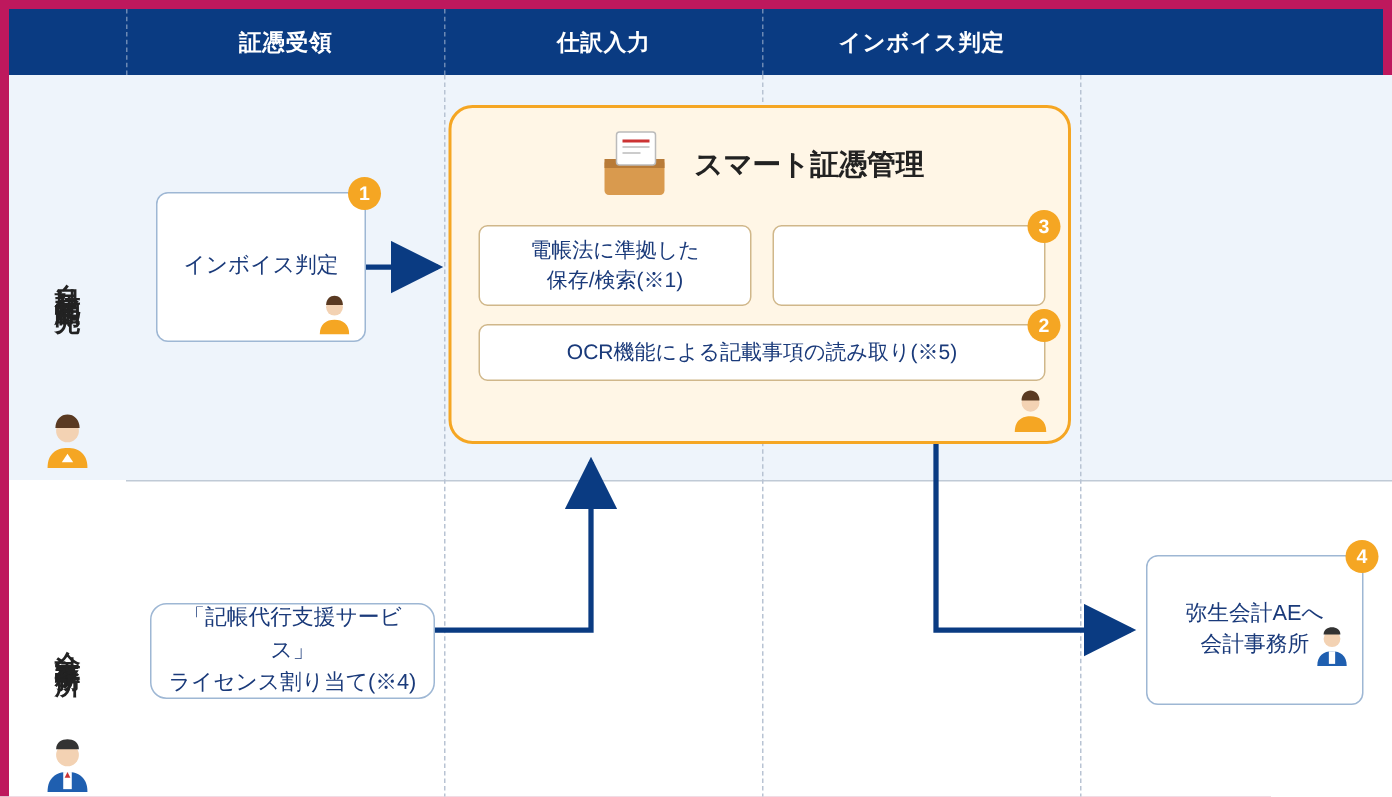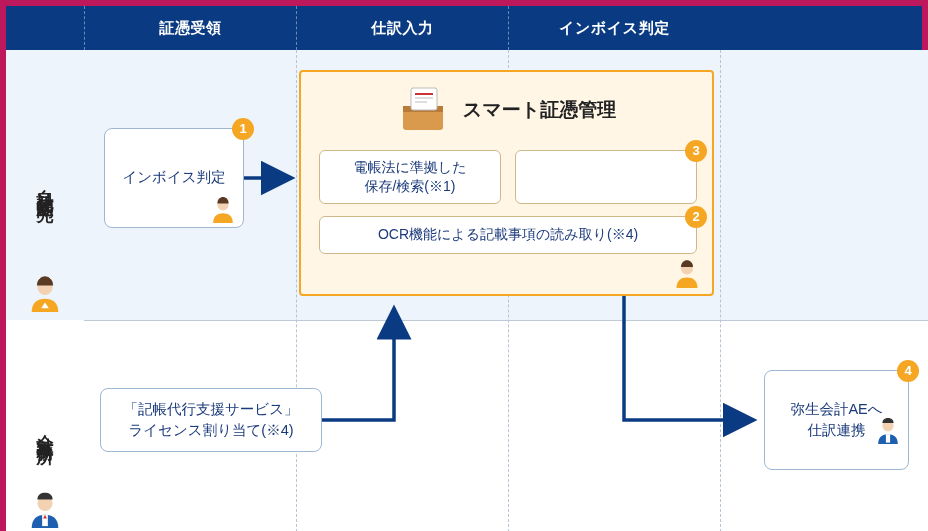--- a/index.html
+++ b/index.html
@@ -25,21 +25,21 @@
   .row2 { position:absolute; top:270px; left:0; width:100%; height:217px; background:#fff; }
 
   
   .vline { position:absolute; top:0; height:100%; border-left:1px dashed #b8c3d3; }
 
   
   .hdiv { position:absolute; left:0; top:270px; width:100%; border-top:1px solid #c0cad6; }
 
   
   .box { position:absolute; background:#fff; border:1px solid #9eb7d4; border-radius:8px; display:flex; align-items:center; justify-content:center; text-align:center; font-size:14.5px; color:#1a3a7a; padding:6px 10px; line-height:1.45; }
-  .bigbox { position:absolute; background:#fff6e6; border:2px solid #f5a623; border-radius:4px; }
+  .bigbox { position:absolute; background:#fff6e6; border:2px solid #f5a623; border-radius:16px; }
   .bigtitle { display:flex; align-items:center; justify-content:center; gap:14px; font-size:19px; font-weight:700; color:#222; padding-top:14px; }
   .subbox { position:absolute; background:#fff; border:1px solid #d0b78a; border-radius:6px; display:flex; align-items:center; justify-content:center; text-align:center; font-size:14px; color:#1a3a7a; line-height:1.4; padding:6px; }
 
   
   .badge { position:absolute; width:22px; height:22px; border-radius:50%; background:#f5a623; color:#fff; font-weight:700; font-size:13px; display:flex; align-items:center; justify-content:center; }
 
   
   .avatar { width:38px; height:38px; }
 
   
@@ -126,48 +126,48 @@
             <rect x="6" y="20" width="40" height="6" fill="#b87b38"></rect>
             <rect x="14" y="2" width="26" height="22" rx="2" fill="#fff" stroke="#bbb"></rect>
             <line x1="18" y1="8" x2="36" y2="8" stroke="#c33" stroke-width="2"></line>
             <line x1="18" y1="12" x2="36" y2="12" stroke="#bbb"></line>
             <line x1="18" y1="16" x2="30" y2="16" stroke="#bbb"></line>
           </svg>
         </span>
         <span>スマート証憑管理</span>
       </div>
 
-      <div class="subbox" style="left:18px; top:78px; width:182px; height:54px;align-items:flex-end;">
+      <div class="subbox" style="left:18px; top:78px; width:182px; height:54px;">
         <span style="white-space:pre-line;">電帳法に準拠した
 保存/検索(※1)</span>
       </div>
       <div class="subbox" style="left:214px; top:78px; width:182px; height:54px;">
         <div class="badge" style="top:-11px; right:-11px;">3</div>
       </div>
       <div class="subbox" style="left:18px; top:144px; width:378px; height:38px;">
-        <span>OCR機能による記載事項の読み取り(※4)</span>
+        <span>OCR機能による記載事項の読み取り(※5)</span>
         <div class="badge" style="top:-11px; right:-11px;">2</div>
       </div>
       <div style="position:absolute; bottom:6px; right:10px;">
         <svg width="30" height="30" viewBox="0 0 40 40">
             <circle cx="20" cy="14" r="8" fill="#f3d2b3"></circle>
             <path d="M6 40c0-10 6-14 14-14s14 4 14 14" fill="#f5a623"></path>
             <path d="M12 12c0-6 4-9 8-9s8 3 8 9" fill="#5a3a22"></path>
           </svg>
       </div>
     </div>
 
-    <div class="box" style="left:16px; top:338px; width:222px; height:64px; white-space:pre-line;">
+    <div class="box" style="left:16px; top:352px; width:190px; height:64px; white-space:pre-line;border-radius:11px;">
       <span style="white-space:pre-line;">「記帳代行支援サービス」
 ライセンス割り当て(※4)</span>
     </div>
 
     <div class="box" style="left:680px; top:320px; width:145px; height:100px; white-space:pre-line;">
       <span style="white-space:pre-line;">弥生会計AEへ
-仕訳連携</span>
+会計事務所</span>
       <div class="badge" style="top:-11px; right:-11px;">4</div>
       <div style="position:absolute; bottom:4px; right:6px;">
         <svg width="28" height="28" viewBox="0 0 40 40">
             <circle cx="20" cy="14" r="8" fill="#f3d2b3"></circle>
             <path d="M6 40c0-10 6-14 14-14s14 4 14 14" fill="#1f5fb0"></path>
             <path d="M12 10c0-5 4-7 8-7s8 2 8 7" fill="#333"></path>
             <rect x="17" y="26" width="6" height="12" fill="#fff"></rect>
           </svg>
       </div>
     </div>

